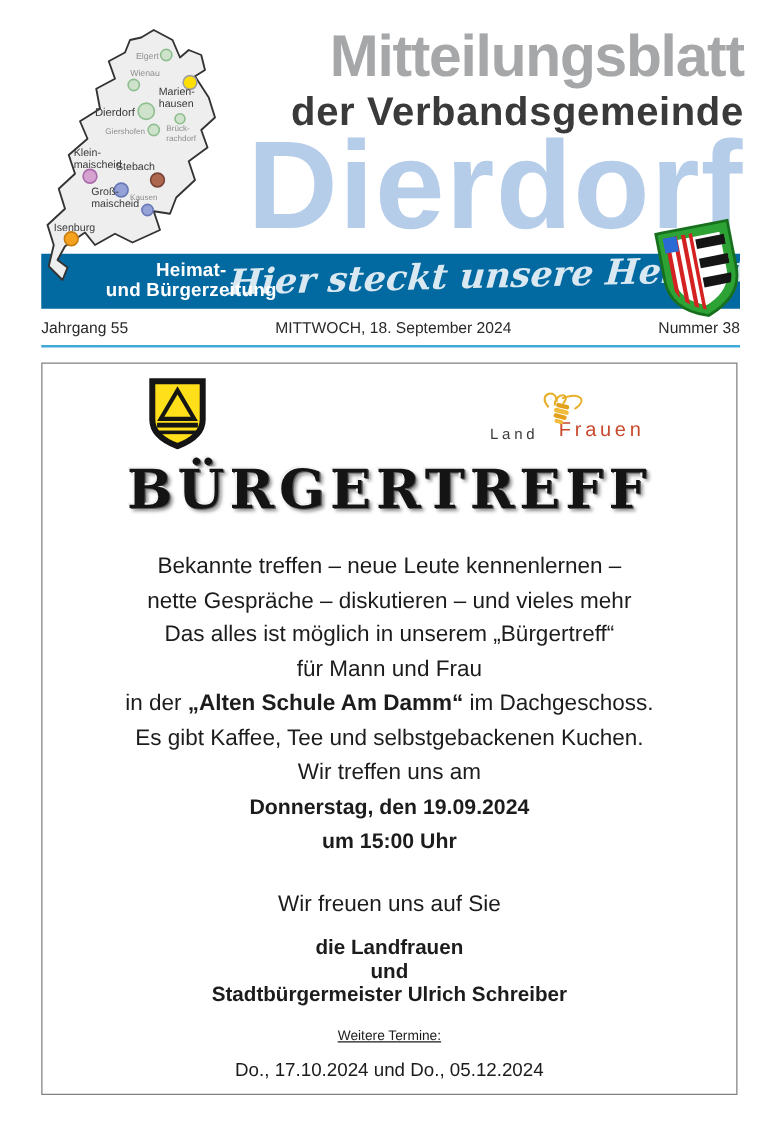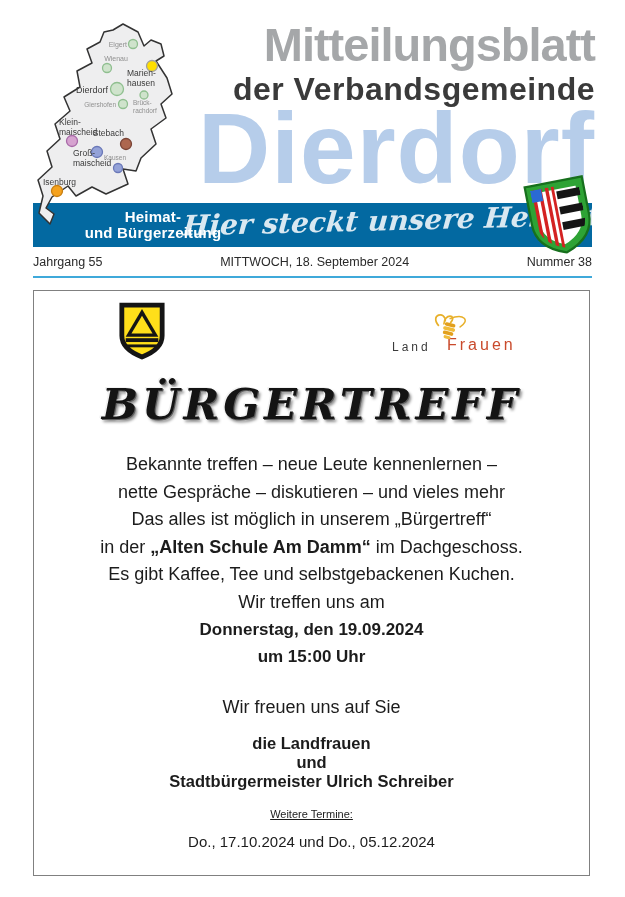--- a/index.html
+++ b/index.html
@@ -33,22 +33,22 @@
   
   .content-box{position:absolute;left:33px;top:290px;width:557px;height:586px;border:1px solid #808080;
                box-sizing:border-box;padding-top:6px;}
   .logo-row{position:relative;height:62px;}
   .city-arms{position:absolute;left:84px;top:4px;width:48px;height:60px;}
   .landfrauen{position:absolute;left:358px;top:18px;width:160px;height:42px;}
   .lf-word1{position:absolute;left:0;bottom:3px;font-size:12px;letter-spacing:3px;color:#3b3b3b;}
   .lf-word2{position:absolute;left:55px;bottom:3px;font-size:16px;letter-spacing:3px;color:#c94a2c;}
   .lf-bee{position:absolute;left:34px;top:-8px;width:50px;height:42px;}
 
-  .article-heading{margin-top:20px;text-align:center;font-family:"DejaVu Serif",serif;
-                   font-style:italic;font-weight:bold;font-size:43px;line-height:50px;
+  .article-heading{margin-top:8px;text-align:center;font-family:"DejaVu Serif",serif;
+                   font-weight:bold;font-size:43px;line-height:50px;
                    letter-spacing:4px;color:#141414;
                    text-shadow:-1.5px -1.5px 0 #f2f2f2,1px 1px 0 #606060,2.5px 2.5px 3px rgba(0,0,0,.45);}
 
   .article-lines{margin-top:22px;}
   .ln{text-align:center;font-size:18px;color:#1c1c1c;line-height:27.5px;}
   .ln .b{font-weight:bold;}
   .ln.bold-line{font-weight:bold;font-size:17px;line-height:27px;}
   .ln.bold-tight{font-weight:bold;font-size:16.5px;line-height:19px;}
   .ln.underline{text-decoration:underline;font-size:11px;line-height:22px;}
   .ln.last{font-size:15px;line-height:24px;}
@@ -155,20 +155,21 @@
         </svg>
       </div>
     </div>
 
     <div class="article-heading">BÜRGERTREFF</div>
 
     <div class="article-lines">
         <div class="ln normal"><span>Bekannte treffen – neue Leute kennenlernen –</span></div>
         <div class="ln normal"><span>nette Gespräche – diskutieren – und vieles mehr</span></div>
         <div class="ln normal"><span>Das alles ist möglich in unserem „Bürgertreff“</span></div>
+        <div class="ln normal"><span>für Mann und Frau</span></div>
         <div class="ln normal"><span>in der </span><span class="b">„Alten Schule Am Damm“</span><span> im Dachgeschoss.</span></div>
         <div class="ln normal"><span>Es gibt Kaffee, Tee und selbstgebackenen Kuchen.</span></div>
         <div class="ln normal"><span>Wir treffen uns am</span></div>
         <div class="ln bold-line"><span>Donnerstag, den 19.09.2024</span></div>
         <div class="ln bold-line"><span>um 15:00 Uhr</span></div>
         <div class="gap-large"></div>
         <div class="ln normal"><span>Wir freuen uns auf Sie</span></div>
         <div class="gap-small"></div>
         <div class="ln bold-tight"><span>die Landfrauen</span></div>
         <div class="ln bold-tight"><span>und</span></div>

